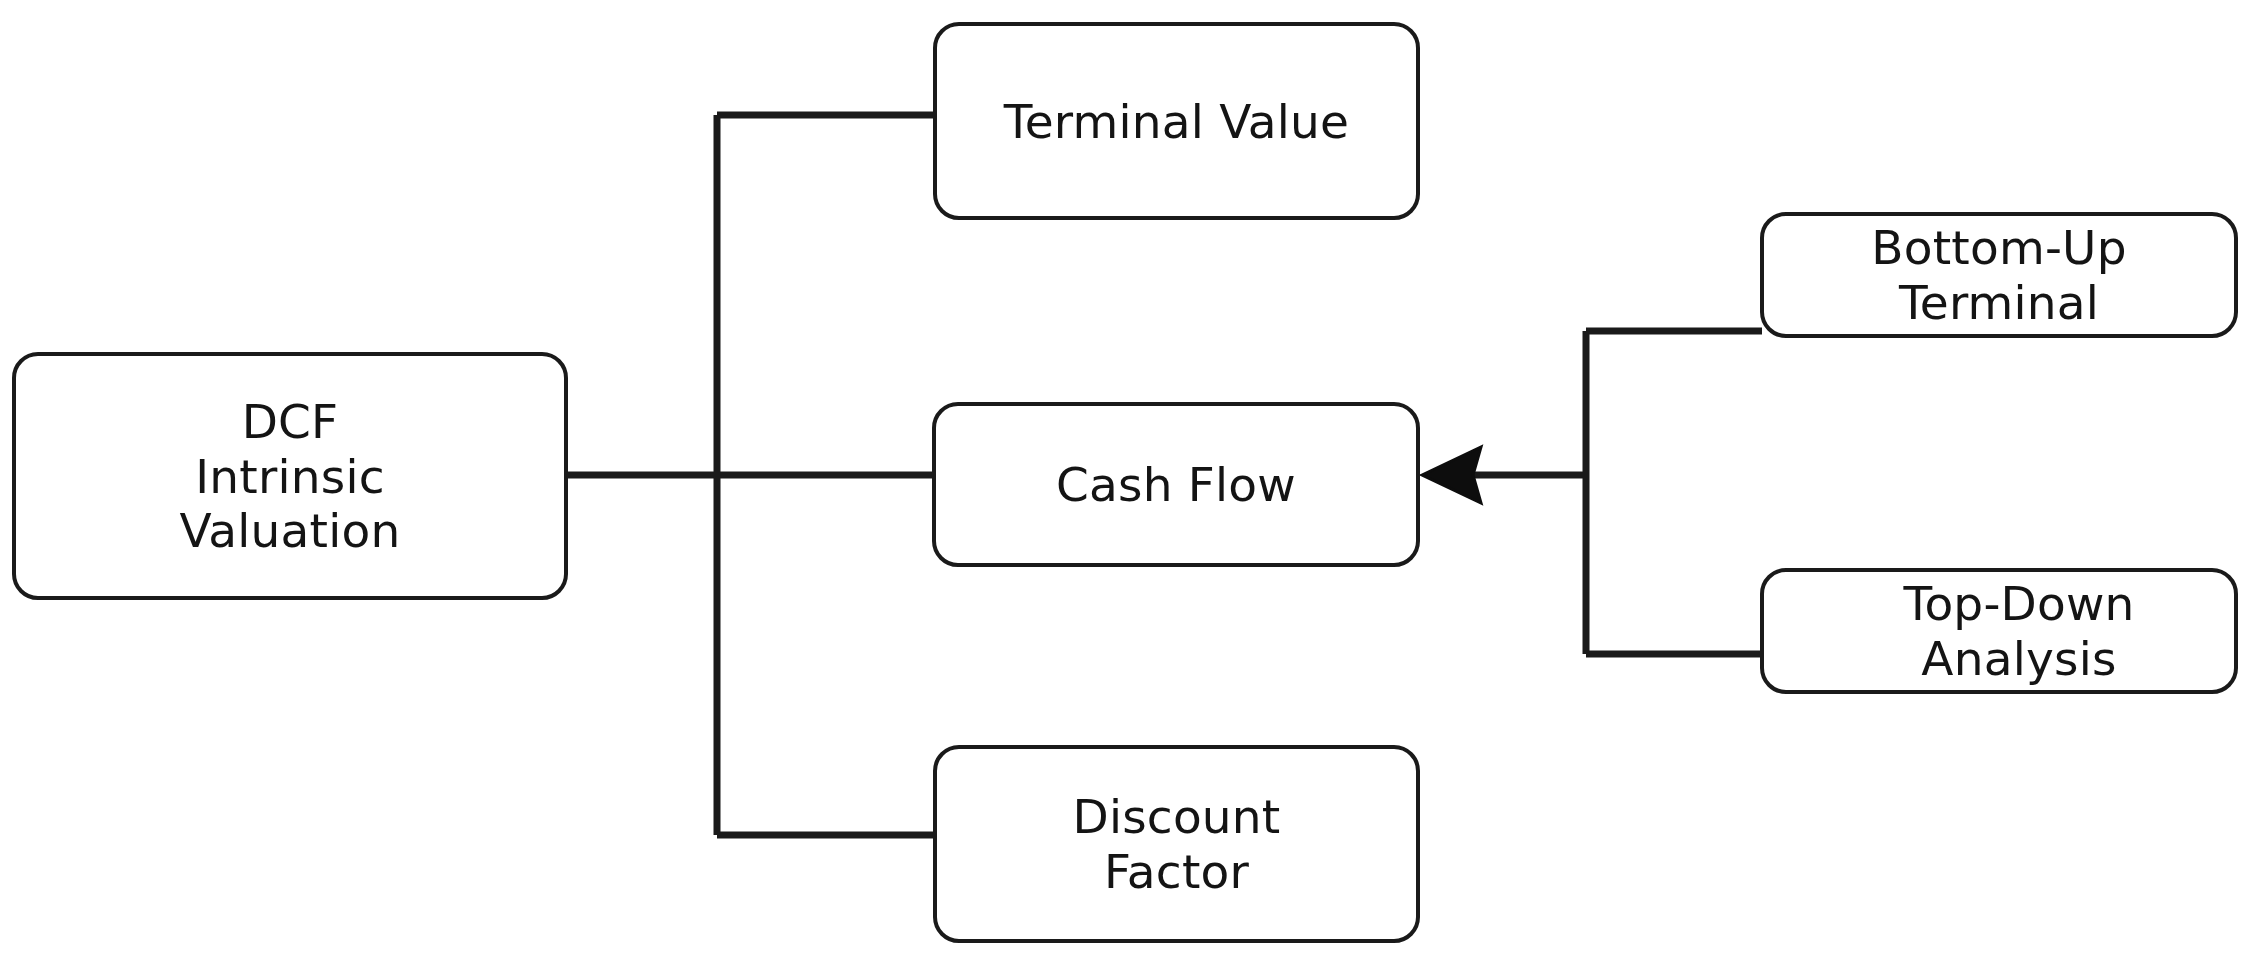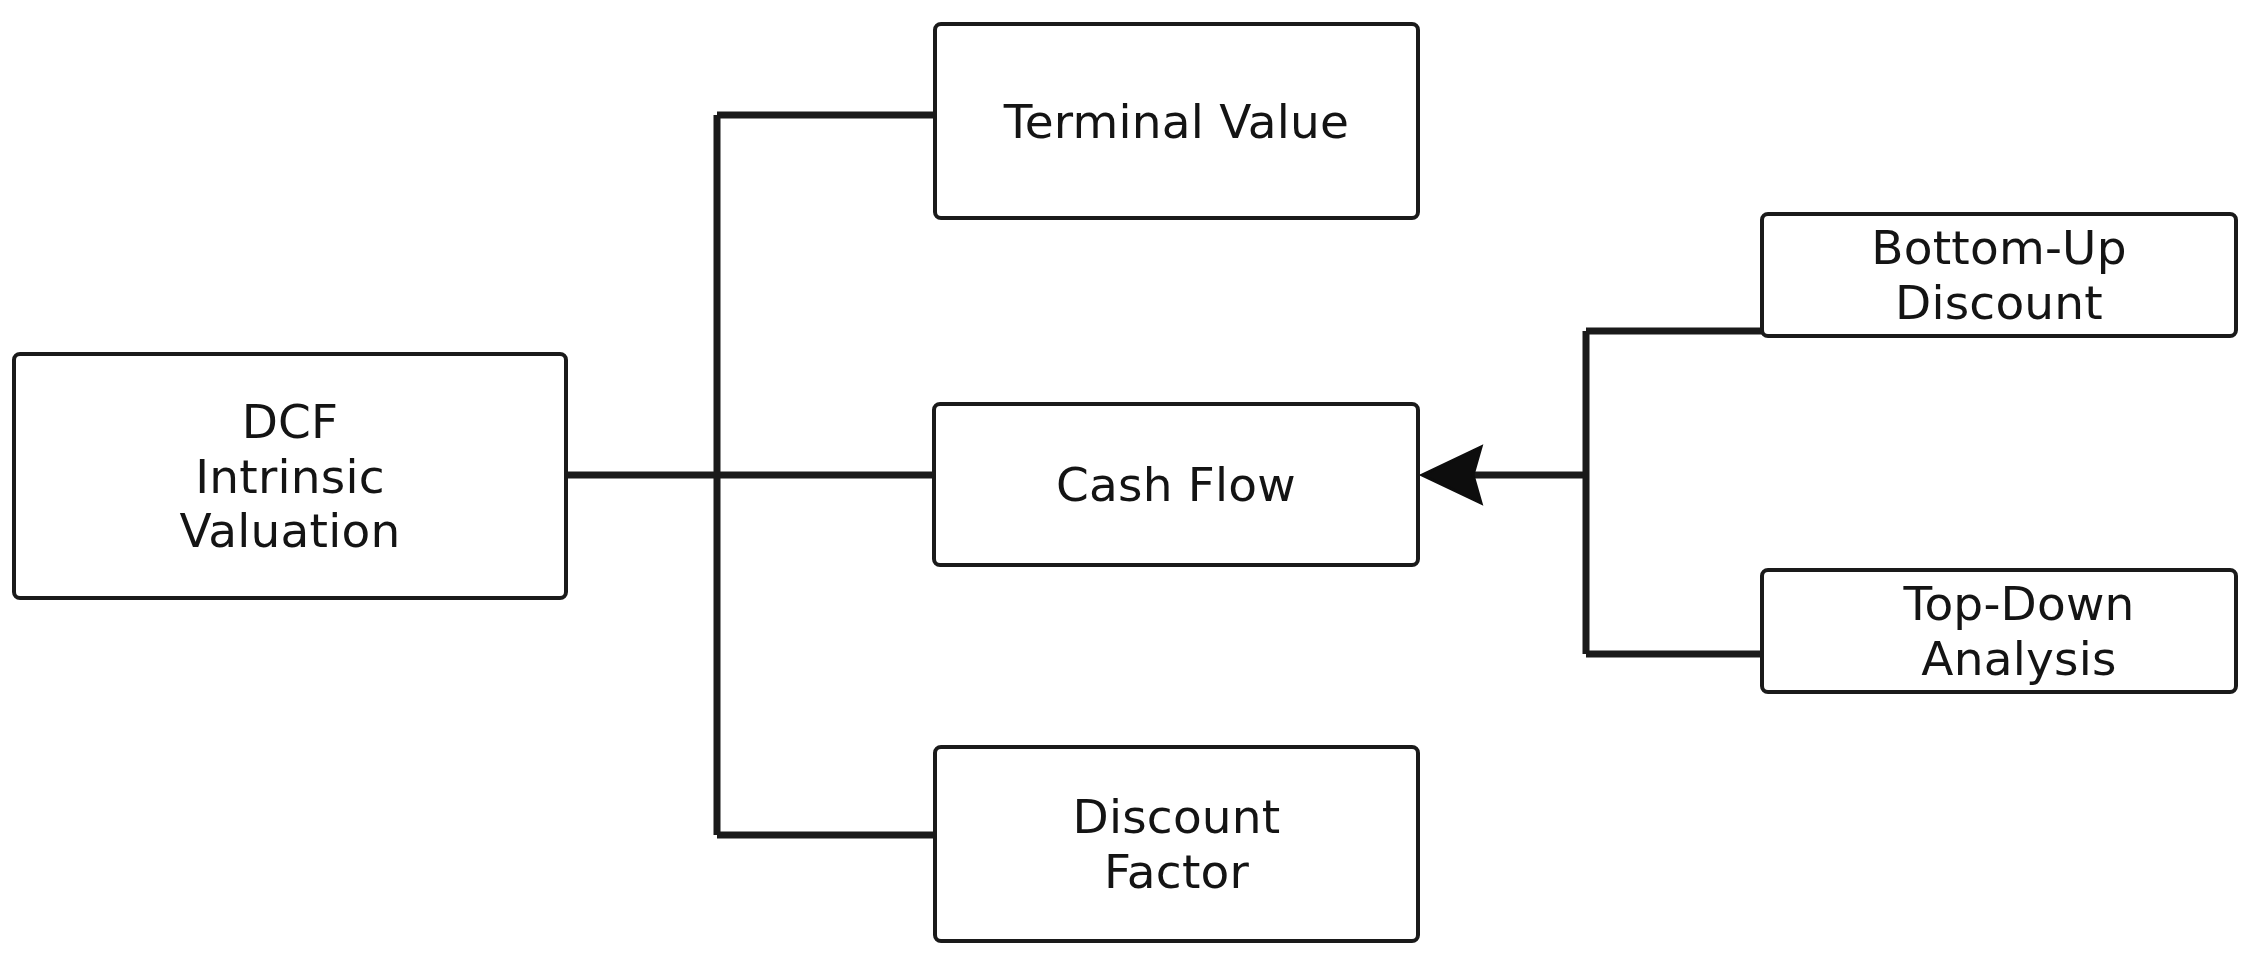--- a/index.html
+++ b/index.html
@@ -28,21 +28,21 @@
   }
   .node {
     position: absolute;
     box-sizing: border-box;
     display: flex;
     align-items: center;
     justify-content: center;
     text-align: center;
     background: #ffffff;
     border: 4px solid #1a1a1a;
-    border-radius: 8px;
+    border-radius: 26px;
     color: #141414;
     font-size: 47px;
     line-height: 1.17;
     letter-spacing: 0.2px;
     white-space: pre-line;
     z-index: 2;
   }
   .node-label {
     display: block;
     white-space: pre-line;
@@ -98,21 +98,21 @@
     <span class="node-label">Cash Flow</span>
   </div>
 
   <div class="node" style="left: 933px; top: 745px; width: 487px; height: 198px; border-color: rgb(26, 26, 26); background: rgb(255, 255, 255); color: rgb(20, 20, 20);">
     <span class="node-label">Discount
 Factor</span>
   </div>
 
   <div class="node" style="left: 1760px; top: 212px; width: 478px; height: 126px; border-color: rgb(26, 26, 26); background: rgb(255, 255, 255); color: rgb(20, 20, 20);">
     <span class="node-label">Bottom-Up
-Discount</span>
+Terminal</span>
   </div>
 
   <div class="node" style="left: 1760px; top: 568px; width: 478px; height: 126px; border-color: rgb(26, 26, 26); background: rgb(255, 255, 255); color: rgb(20, 20, 20); padding-left: 40px;">
     <span class="node-label">Top-Down
 Analysis</span>
   </div>
 
 </div>
 
 </body></html>

